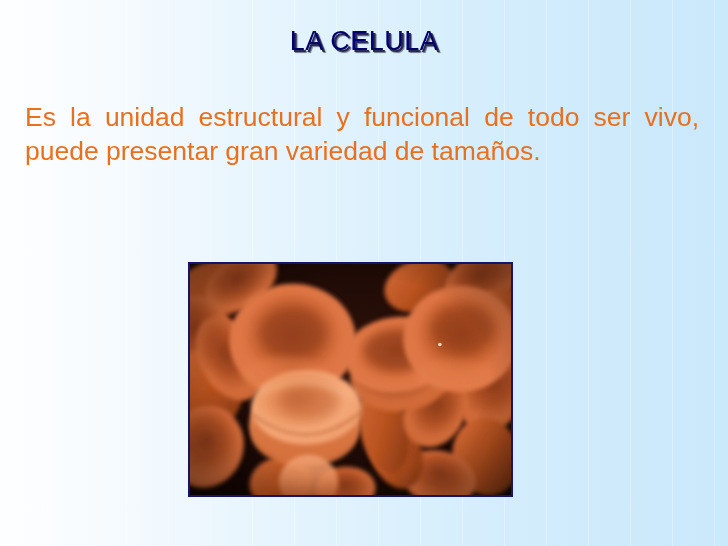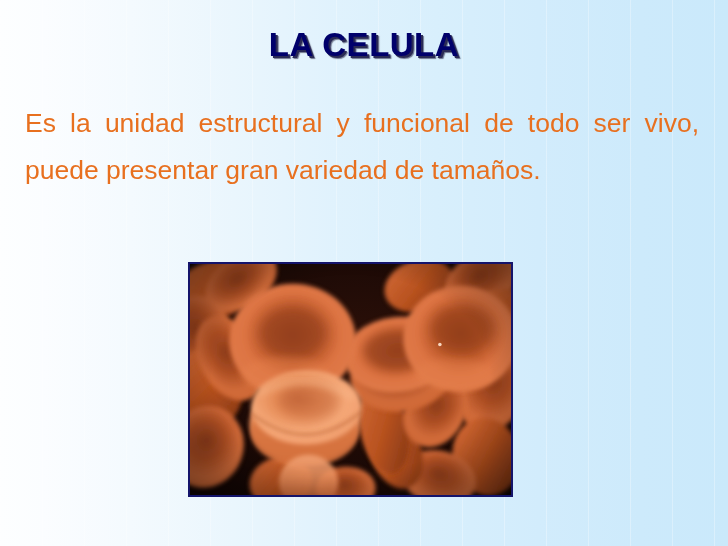--- a/index.html
+++ b/index.html
@@ -42,36 +42,36 @@
         rgba(255,255,255,0.0) 42px);
     pointer-events: none;
   }
 
   #title {
     position: absolute;
     left: 0;
     right: 0;
     top: 26px;
     text-align: center;
-    font-size: 33px;
-    font-weight: bold;
+    font-size: 27px;
+    font-weight: normal;
     letter-spacing: 0.5px;
     color: #00006b;
     text-shadow:
         2px 2px 0 #2a2a55,
         3px 3px 1px rgba(20,20,50,0.55);
   }
 
   #body-text {
     position: absolute;
     left: 25px;
     top: 100px;
     width: 674px;
     font-size: 26.5px;
-    line-height: 47px;
+    line-height: 34px;
     color: #e8701f;
     text-align: justify;
     text-align-last: left;
     text-justify: inter-word;
   }
 
   
   #photo-frame {
     position: absolute;
     left: 188px;

